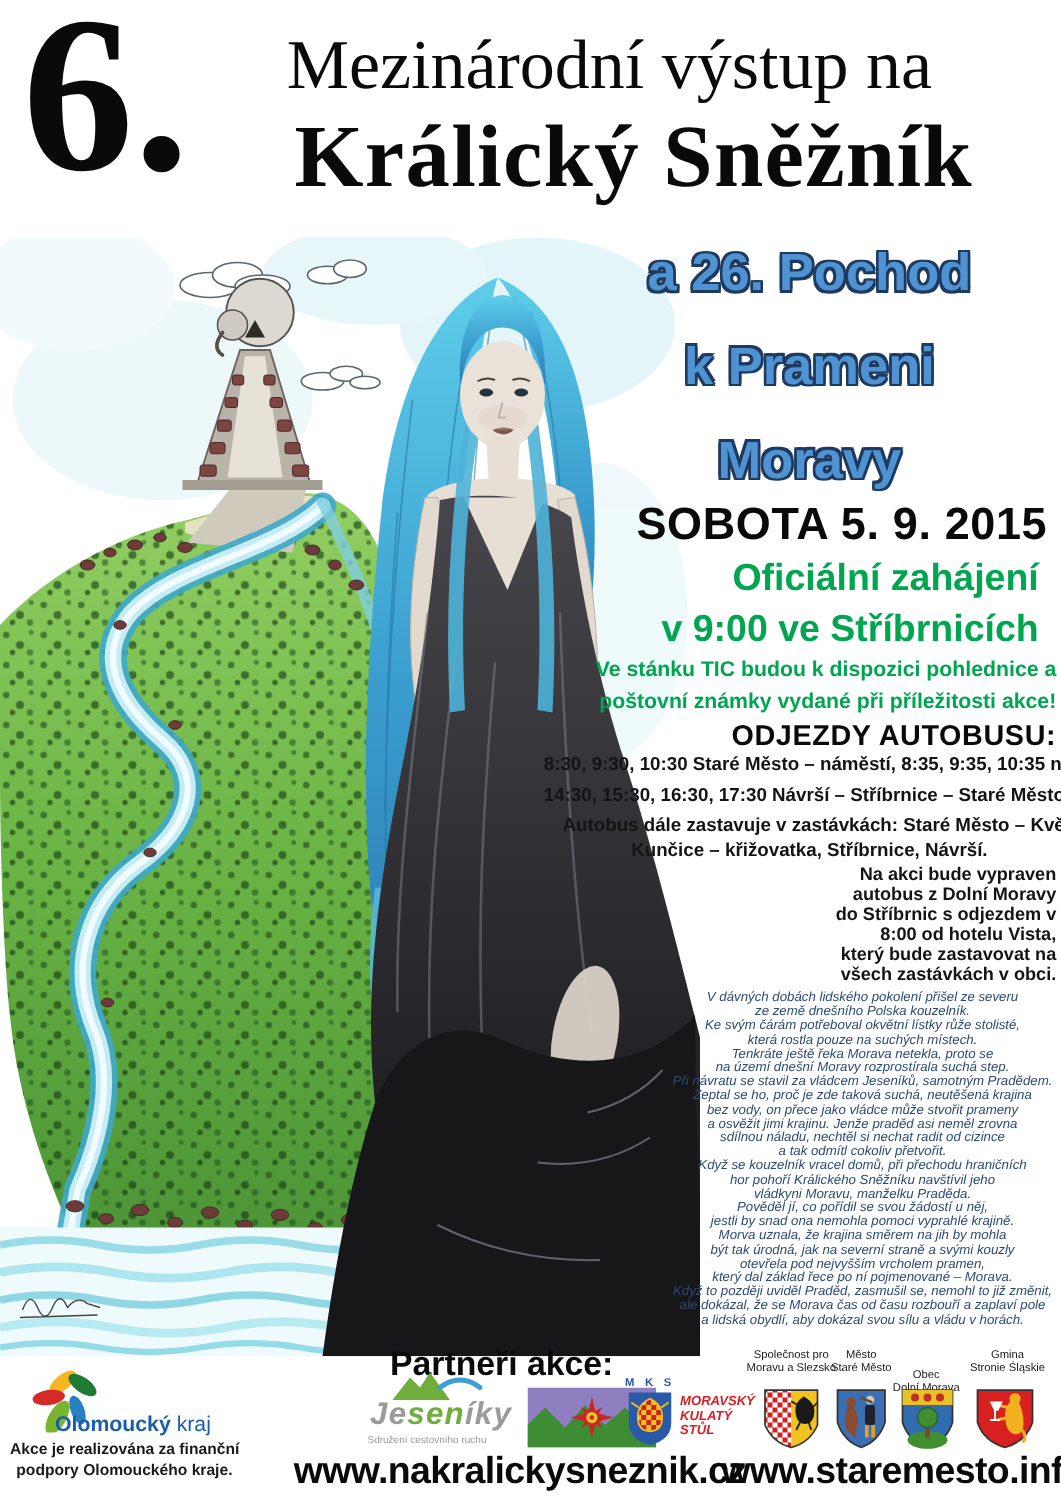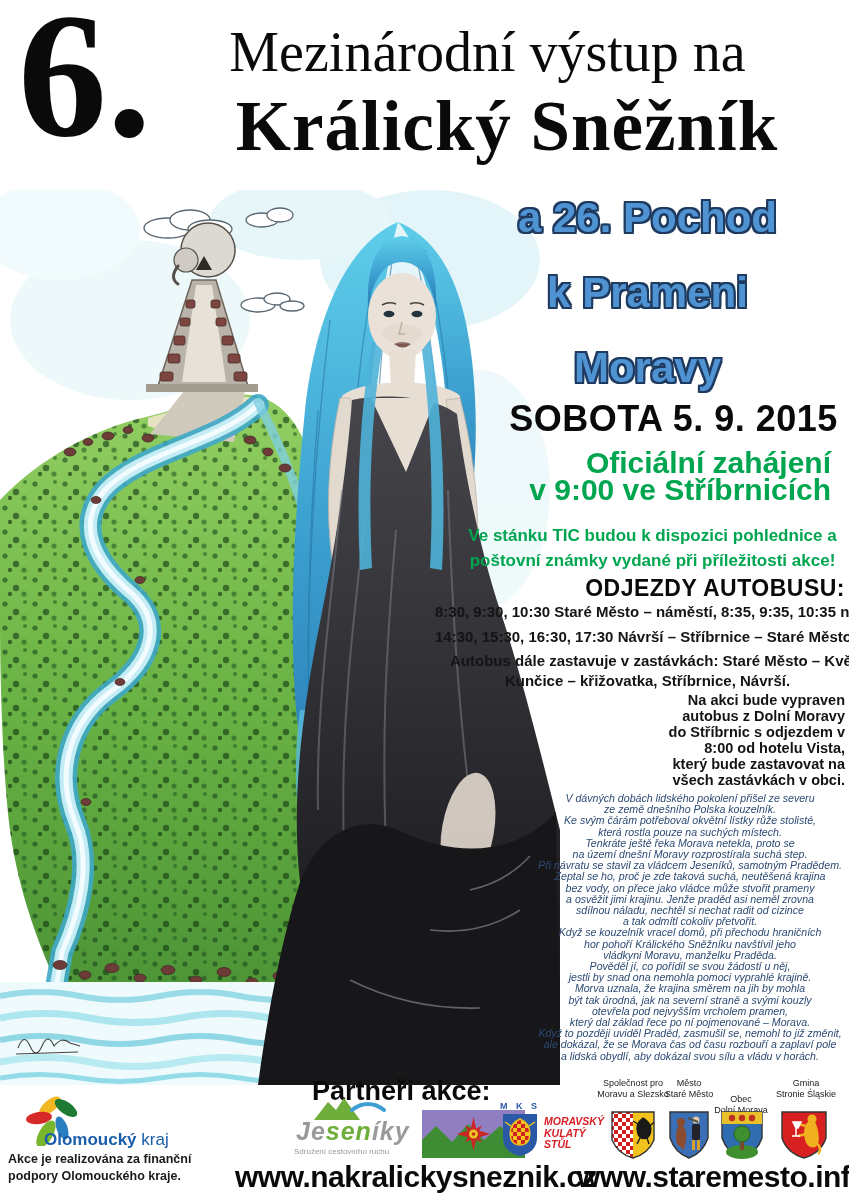--- a/index.html
+++ b/index.html
@@ -30,38 +30,38 @@
     left:450px; width:395px; text-align:center; z-index:3;
     font-size:42px; font-weight:800; color:#4f93d3;
     text-shadow:-2px -2px 0 #1e3a5f, 2px -2px 0 #1e3a5f, -2px 2px 0 #1e3a5f,
                  2px 2px 0 #1e3a5f, 0 -2px 0 #1e3a5f, 0 2px 0 #1e3a5f,
                 -2px 0 0 #1e3a5f, 2px 0 0 #1e3a5f;
   }
   .date { left:476px; top:398px; width:395px; text-align:center; z-index:3;
           font-size:36px; font-weight:800; color:#0a0a0a; letter-spacing:0.5px; }
   .green-h { left:450px; width:381px; text-align:right; z-index:3;
              font-size:30px; font-weight:800; color:#00a64f; }
-  .green-s { left:460px; width:385px; text-align:center; z-index:3;
+  .green-s { left:460px; width:385px; text-align:right; z-index:3;
              font-size:17px; font-weight:bold; color:#00a64f; }
   .bus-h { left:450px; top:575px; width:395px; text-align:right; z-index:3;
            font-size:23px; font-weight:800; color:#0a0a0a; letter-spacing:0.5px; }
   .bus-l { left:435px; width:410px; text-align:center; z-index:3;
            font-size:15px; font-weight:bold; color:#141414; }
   .stops { left:450px; width:395px; text-align:center; z-index:3;
            font-size:15px; font-weight:bold; color:#141414; }
   .extra { left:545px; top:692px; width:300px; text-align:right; z-index:3;
            font-size:14.5px; line-height:16px; font-weight:bold; color:#141414; }
   .legend { left:535px; top:793px; width:310px; text-align:center; z-index:3;
             font-size:10.6px; line-height:11.2px; font-style:italic;
             color:#2c4a73; font-weight:500; }
   .legend div { white-space:nowrap; }
 
   
   .partners-h { left:288px; top:1076px; z-index:3; font-size:27px; font-weight:800; color:#0a0a0a;margin-left:24px; }
-  .funding { left:8px; top:1151px; width:178px; text-align:left; z-index:3;
+  .funding { left:8px; top:1151px; width:178px; text-align:right; z-index:3;
              font-size:12.5px; line-height:17px; font-weight:bold; color:#1a1a1a; }
   .olk-text { left:44px; top:1130px; z-index:3; font-size:17px; color:#1a5dab; }
   .olk-text b { font-weight:800; }
   .jes-text { left:296px; top:1117px; z-index:3; font-size:25px; font-weight:bold;
               font-style:italic; color:#9a9a9a; letter-spacing:1px; }
   .jes-cap { left:294px; top:1147px; z-index:3; font-size:8px; color:#9a9a9a; }
   .mks-abbr { left:500px; top:1101px; width:40px; text-align:center; z-index:3;
               font-size:9px; font-weight:bold; color:#2a59a8; letter-spacing:3px; }
   .mks-label { left:544px; top:1116px; z-index:3; font-size:10.5px; line-height:11.5px;
                font-weight:800; color:#d81f26; font-style:italic; }
@@ -274,21 +274,21 @@
   <div class="abs edition">6.</div>
   <div class="abs title2">Králický Sněžník</div>
   <div class="abs title1">Mezinárodní výstup na</div>
 
   <div class="abs sub" style="top:194px;">a 26. Pochod</div>
   <div class="abs sub" style="top:269px;">k Prameni</div>
   <div class="abs sub" style="top:344px;">Moravy</div>
 
   <div class="abs date">SOBOTA 5. 9. 2015</div>
   <div class="abs green-h" style="top:446px;">Oficiální zahájení</div>
-  <div class="abs green-h" style="top:473px;">v 9:00 ve Stříbrnicích</div>
+  <div class="abs green-h" style="top:487px;">v 9:00 ve Stříbrnicích</div>
   <div class="abs green-s" style="top:526px;">Ve stánku TIC budou k dispozici pohlednice a</div>
   <div class="abs green-s" style="top:551px;">poštovní známky vydané při příležitosti akce!</div>
 
   <div class="abs bus-h">ODJEZDY AUTOBUSU:</div>
   <div class="abs bus-l" style="top:603px;">8:30, 9:30, 10:30  Staré Město – náměstí, 8:35, 9:35, 10:35 nádraží.</div>
   <div class="abs bus-l" style="top:628px;">14:30, 15:30, 16:30, 17:30 Návrší – Stříbrnice – Staré Město</div>
   <div class="abs stops" style="top:652px;">Autobus dále zastavuje v zastávkách: Staré Město – Květná,</div>
   <div class="abs stops" style="top:672px;">Kunčice – křižovatka, Stříbrnice, Návrší.</div>
 
   <div class="abs extra">

